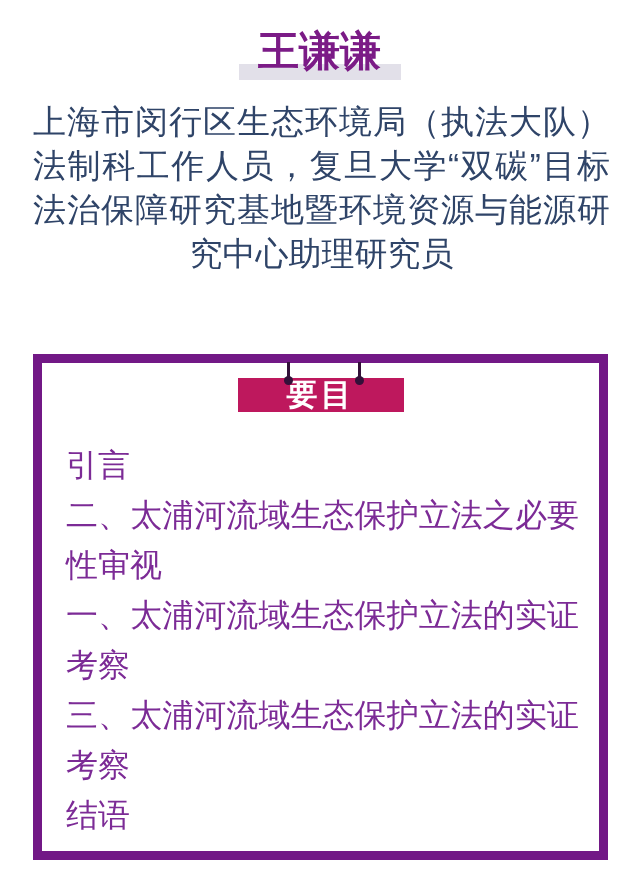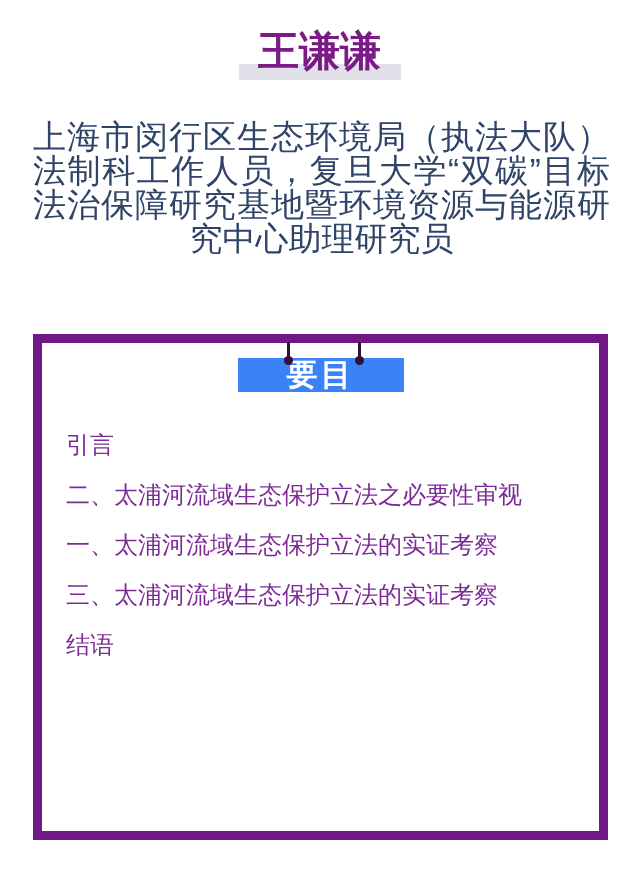--- a/index.html
+++ b/index.html
@@ -43,44 +43,44 @@
     position: relative;
     z-index: 1;
     display: inline-block;
     margin: 0;
     font-size: 41px;
     line-height: 46px;
     font-weight: bold;
     color: #7b1b86;
   }
   .author-bio {
-    margin: 40px 29px 0 33px;
+    margin: 20px 29px 0 33px;
     font-size: 33px;
-    line-height: 34px;
+    line-height: 44px;
     color: #2f4468;
     text-align: justify;
     text-align-last: center;
   }
 
   
   .outline-box {
     margin-left: 33px;
     margin-top: 78px;
     width: 557px;
     height: 488px;
     border: 9px solid #721886;
     position: relative;
     background: #ffffff;
   }
   .banner {
     position: relative;
     width: 166px;
     height: 34px;
     margin: 15px auto 0 auto;
-    background: #3b82f6;
+    background: #be185d;
     display: flex;
     align-items: center;
     justify-content: center;
   }
   .banner-label {
     color: #ffffff;
     font-size: 31px;
     font-weight: bold;
     letter-spacing: 3px;
     line-height: 34px;
@@ -102,21 +102,21 @@
     border-radius: 50%;
     background: #331039;
   }
   .pin-left  { left: 49px; }
   .pin-right { left: 120px; }
 
   .outline-list {
     list-style: none;
     margin: 28px 20px 0 24px;
     padding: 0;
-    font-size: 24px;
+    font-size: 32px;
     line-height: 50px;
     color: #7c2b96;
     text-align: justify;
     text-align-last: left;
   }
   .outline-list li {
     margin: 0;
     padding: 0;
   }
 </style>

